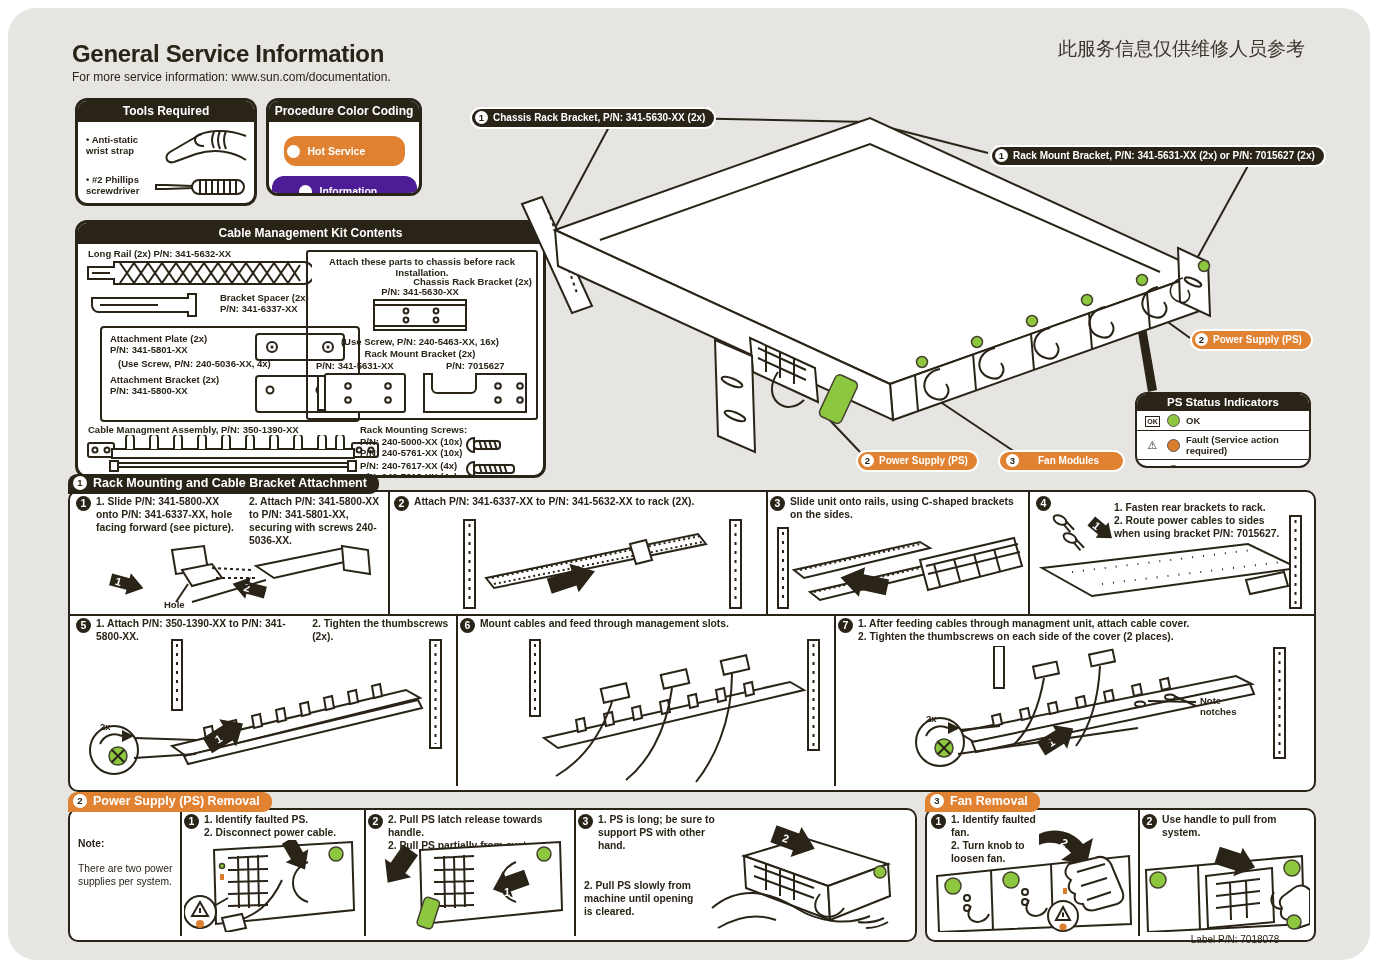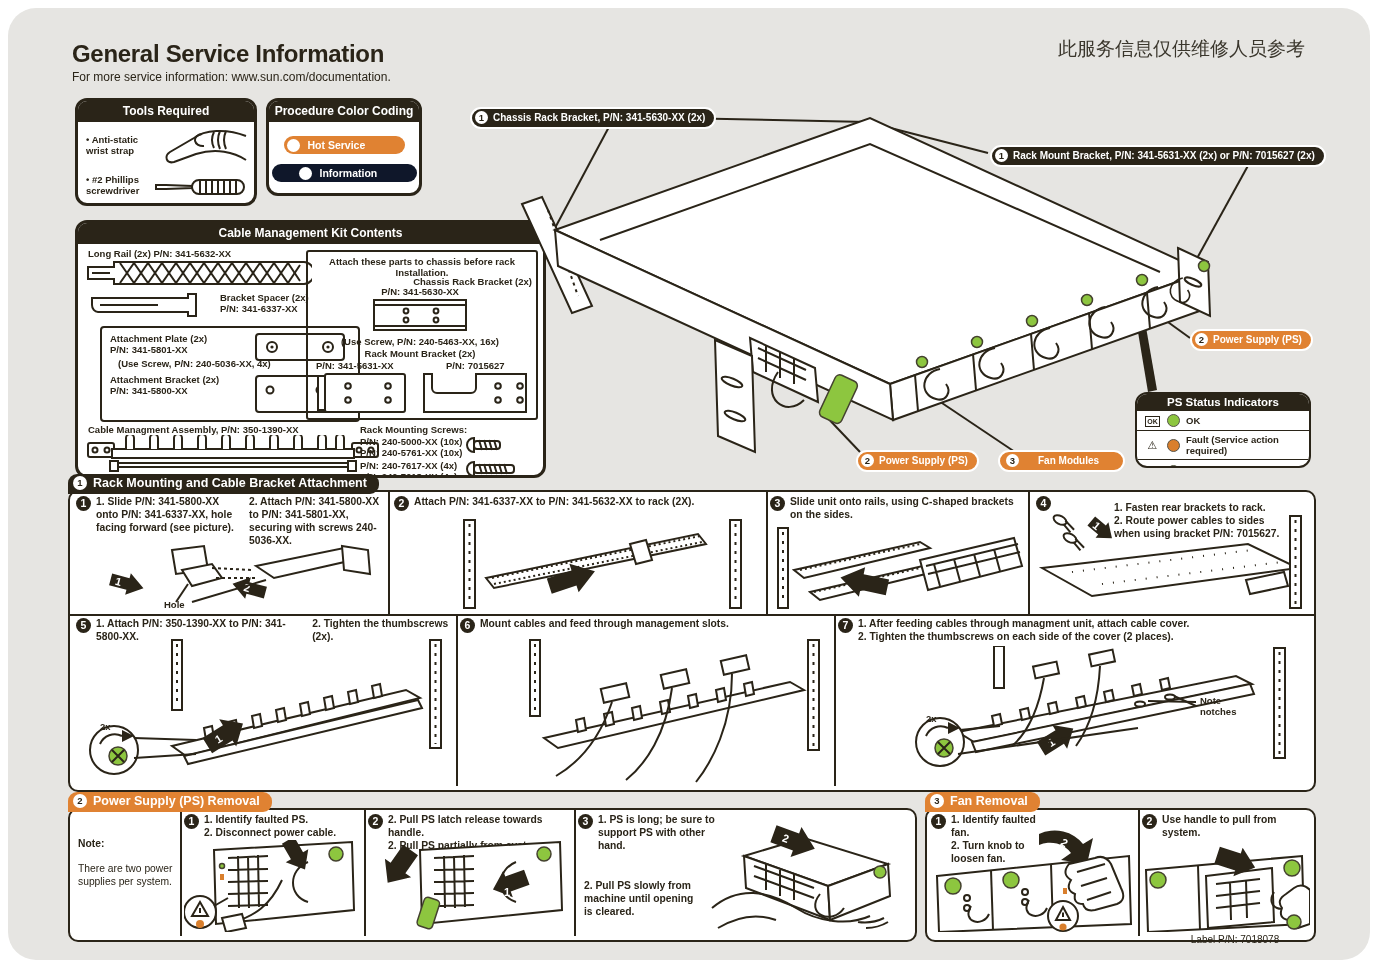--- a/index.html
+++ b/index.html
@@ -31,21 +31,21 @@
   .tab-orange{background:#e08232;}
   .panel{position:absolute;background:#fff;border:2.5px solid #2a2418;border-radius:10px;}
   .vdiv{position:absolute;width:2px;background:#2a2418;}
   .hdiv{position:absolute;height:2px;background:#2a2418;}
   .cell{position:absolute;}
   .step-head{display:flex;gap:5px;align-items:flex-start;}
   .stepnum{flex:none;width:15px;height:15px;border-radius:50%;background:#2a2418;color:#fff;
            font-size:10.5px;font-weight:bold;text-align:center;line-height:15px;}
   .stext{font-size:10.3px;font-weight:bold;line-height:1.25;}
   
-  .code-pill{display:flex;align-items:center;gap:8px;border-radius:12px;height:18px;padding:0 10px 0 3px;
+  .code-pill{display:flex;align-items:center;gap:8px;border-radius:12px;height:30px;padding:0 10px 0 3px;
              color:#fff;font-weight:bold;font-size:10.5px;margin:10px auto;width:108px;}
   .code-dot{width:13px;height:13px;border-radius:50%;background:#fff;flex:none;}
   
   .ps-row{display:flex;align-items:center;gap:6px;padding:3px 7px;border-bottom:1.5px solid #2a2418;}
   .ps-row:last-child{border-bottom:none;}
   .ps-ic{width:17px;font-size:11px;font-weight:bold;text-align:center;flex:none;}
   .ok-box{display:inline-block;border:1.5px solid #2a2418;font-size:7px;font-weight:bold;padding:0 1px;line-height:9px;}
   .led{width:11px;height:11px;border-radius:50%;border:1.5px solid #57544a;flex:none;}
   .led-green{background:#8dc63f;}
   .led-orange{background:#d97f2d;}
@@ -86,21 +86,21 @@
     </svg>
   </div>
 </div>
 
 <div class="box" style="left:266px;top:98px;width:150px;height:92px;">
   <div class="box-hd">Procedure Color Coding</div>
   <div class="code-pill" style="background:#e08232;margin-top:14px;">
     <span class="code-dot"></span>
     <span>Hot Service</span>
   </div>
-  <div class="code-pill" style="background:#0f172a;padding-left:27px;">
+  <div class="code-pill" style="background:#4c1d95;padding-left:27px;">
     <span class="code-dot"></span>
     <span>Information</span>
   </div>
 </div>
 
 <div class="box" style="left:75px;top:220px;width:465px;height:252px;">
   <div class="box-hd">Cable Management Kit Contents</div>
   <div style="position:relative;height:228px;">
     <div class="small abs" style="left:10px;top:4px;">Long Rail (2x) P/N: 341-5632-XX</div>
     <svg class="abs" style="left:8px;top:15px;" width="226" height="28" viewBox="0 0 226 28">

